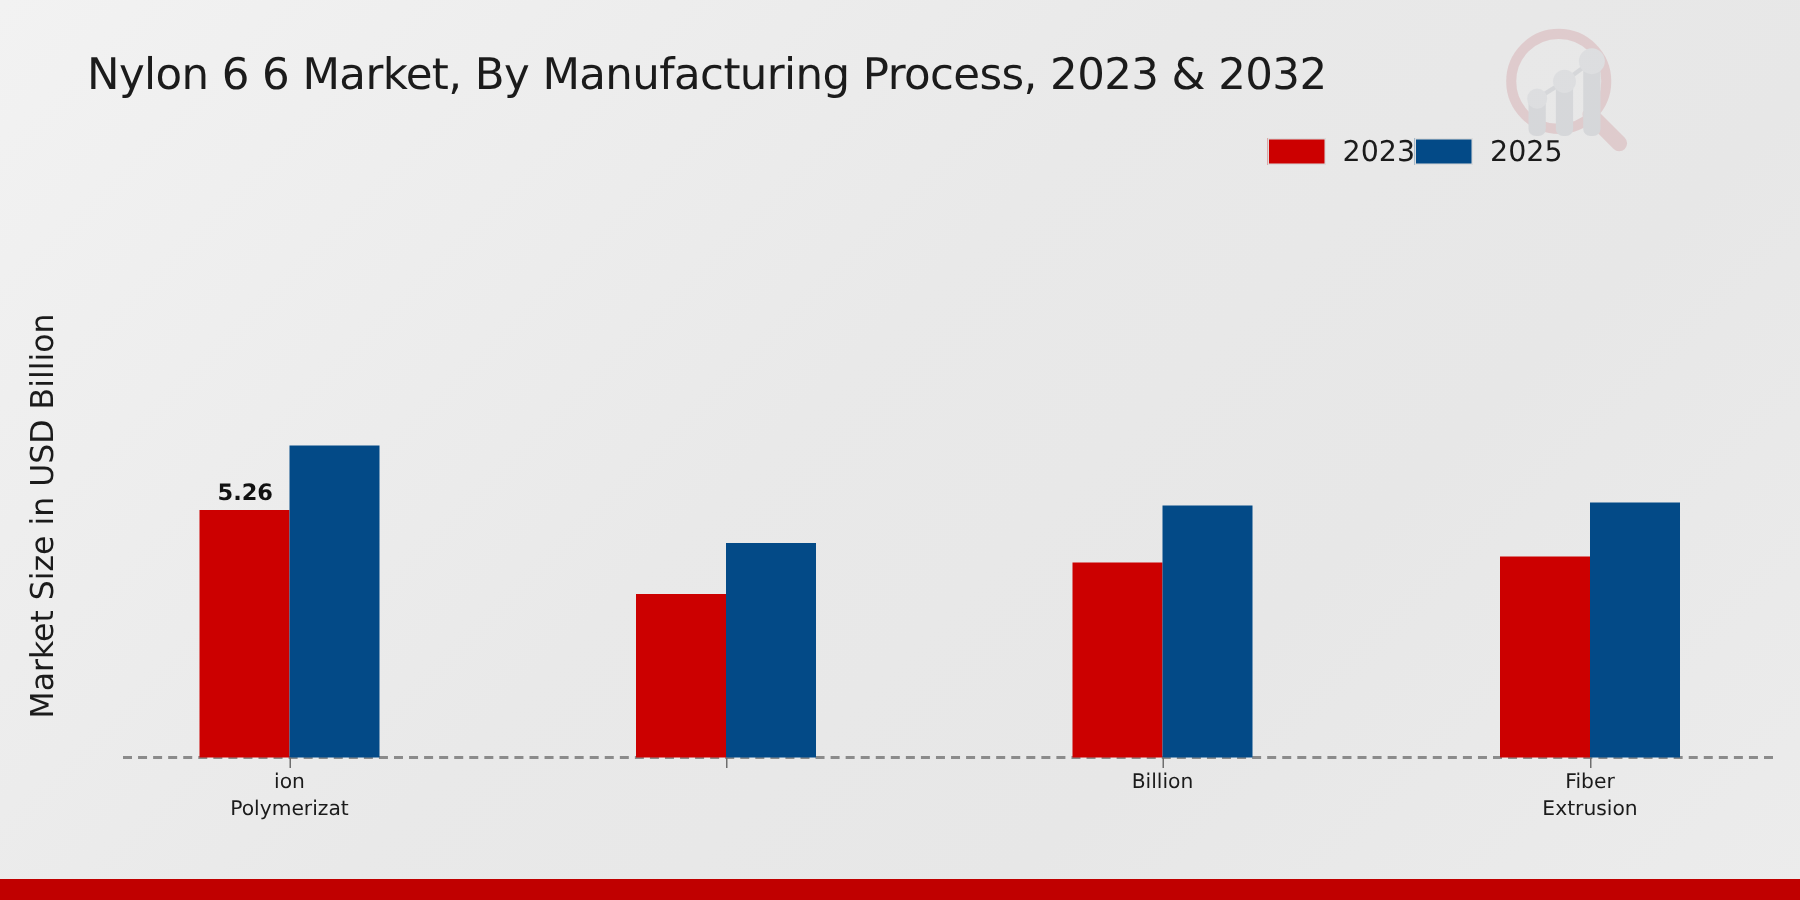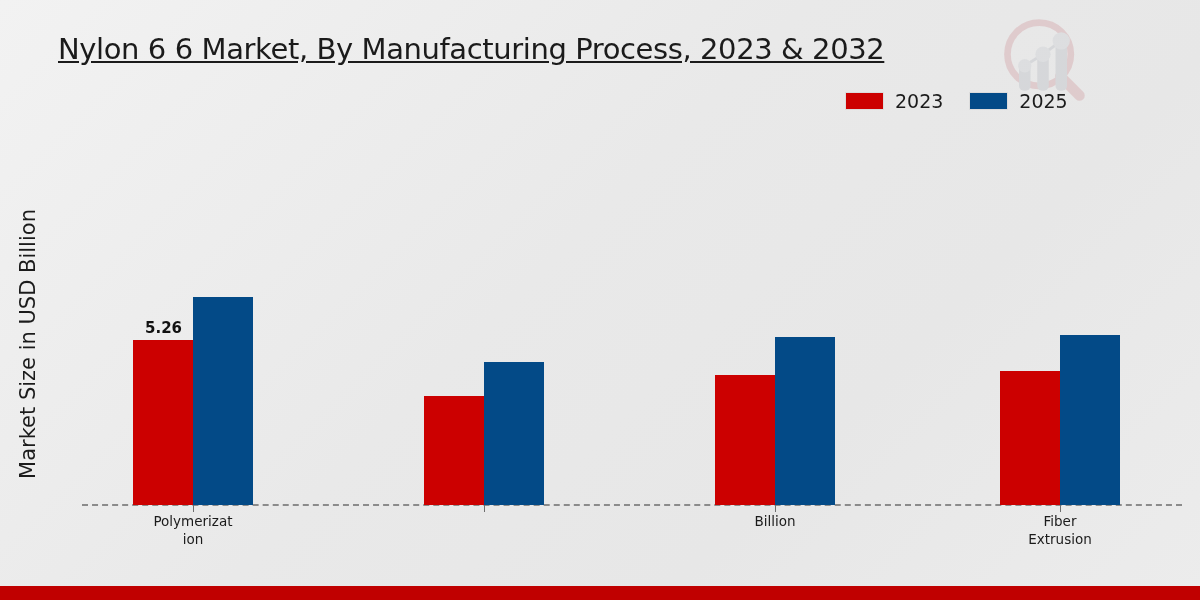--- a/index.html
+++ b/index.html
@@ -36,31 +36,29 @@
   .chart-title {
     position: absolute;
     left: 58px;
     top: 32px;
     font-size: 29px;
     font-family: "DejaVu Sans", sans-serif;
     font-weight: 400;
     color: #1b1b1b;
     letter-spacing: -0.4px;
     white-space: nowrap;
-    text-decoration: underline;
   }
 
   
   .legend {
     position: absolute;
     left: 845px;
     top: 90px;
     display: flex;
     align-items: flex-start;
-    gap: 26px;
   }
   .legend-item {
     display: flex;
     align-items: center;
     gap: 11px;
   }
   .legend-swatch {
     width: 39px;
     height: 18px;
     border: 1px solid #dcdcdc;
@@ -186,22 +184,22 @@
   <div class="y-axis-title">Market Size in USD Billion</div>
 
   <div id="plot">
     <div class="baseline"></div>
 
   <div class="bar red" style="left: 133px; height: 165px;"></div>
       <div class="bar-value" style="left: 145px; top: 319px;">5.26</div>
       <div class="bar blue" style="left: 193px; height: 208px;"></div>
       <div class="tick" style="left: 193px;"></div>
       <div class="cat-label" style="left: 103px;">
+        <div>ion</div>
         <div>Polymerizat</div>
-        <div>ion</div>
       </div>
       <div class="bar red" style="left: 424px; height: 109px;"></div>
       <div class="bar blue" style="left: 484px; height: 143px;"></div>
       <div class="tick" style="left: 484px;"></div>
       <div class="bar red" style="left: 715px; height: 130px;"></div>
       <div class="bar blue" style="left: 775px; height: 168px;"></div>
       <div class="tick" style="left: 775px;"></div>
       <div class="cat-label" style="left: 685px;">
         <div>Billion</div>
       </div>

